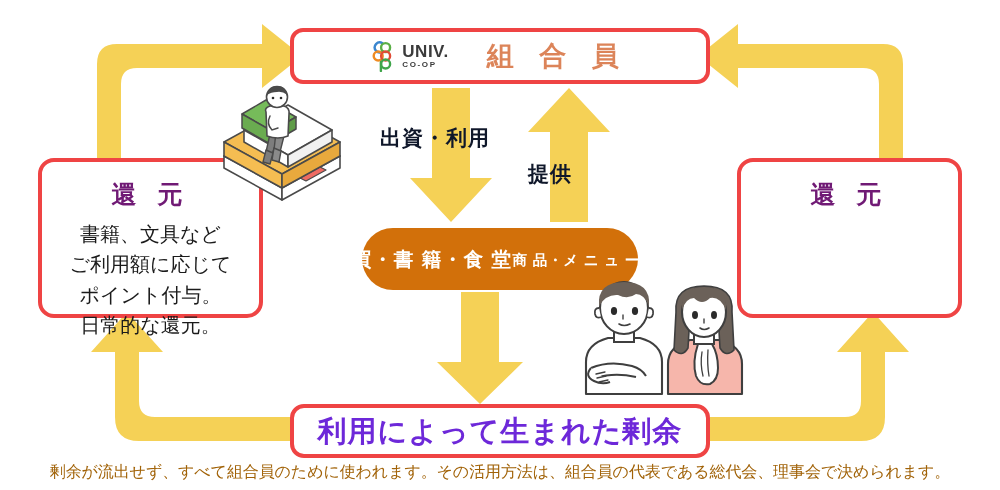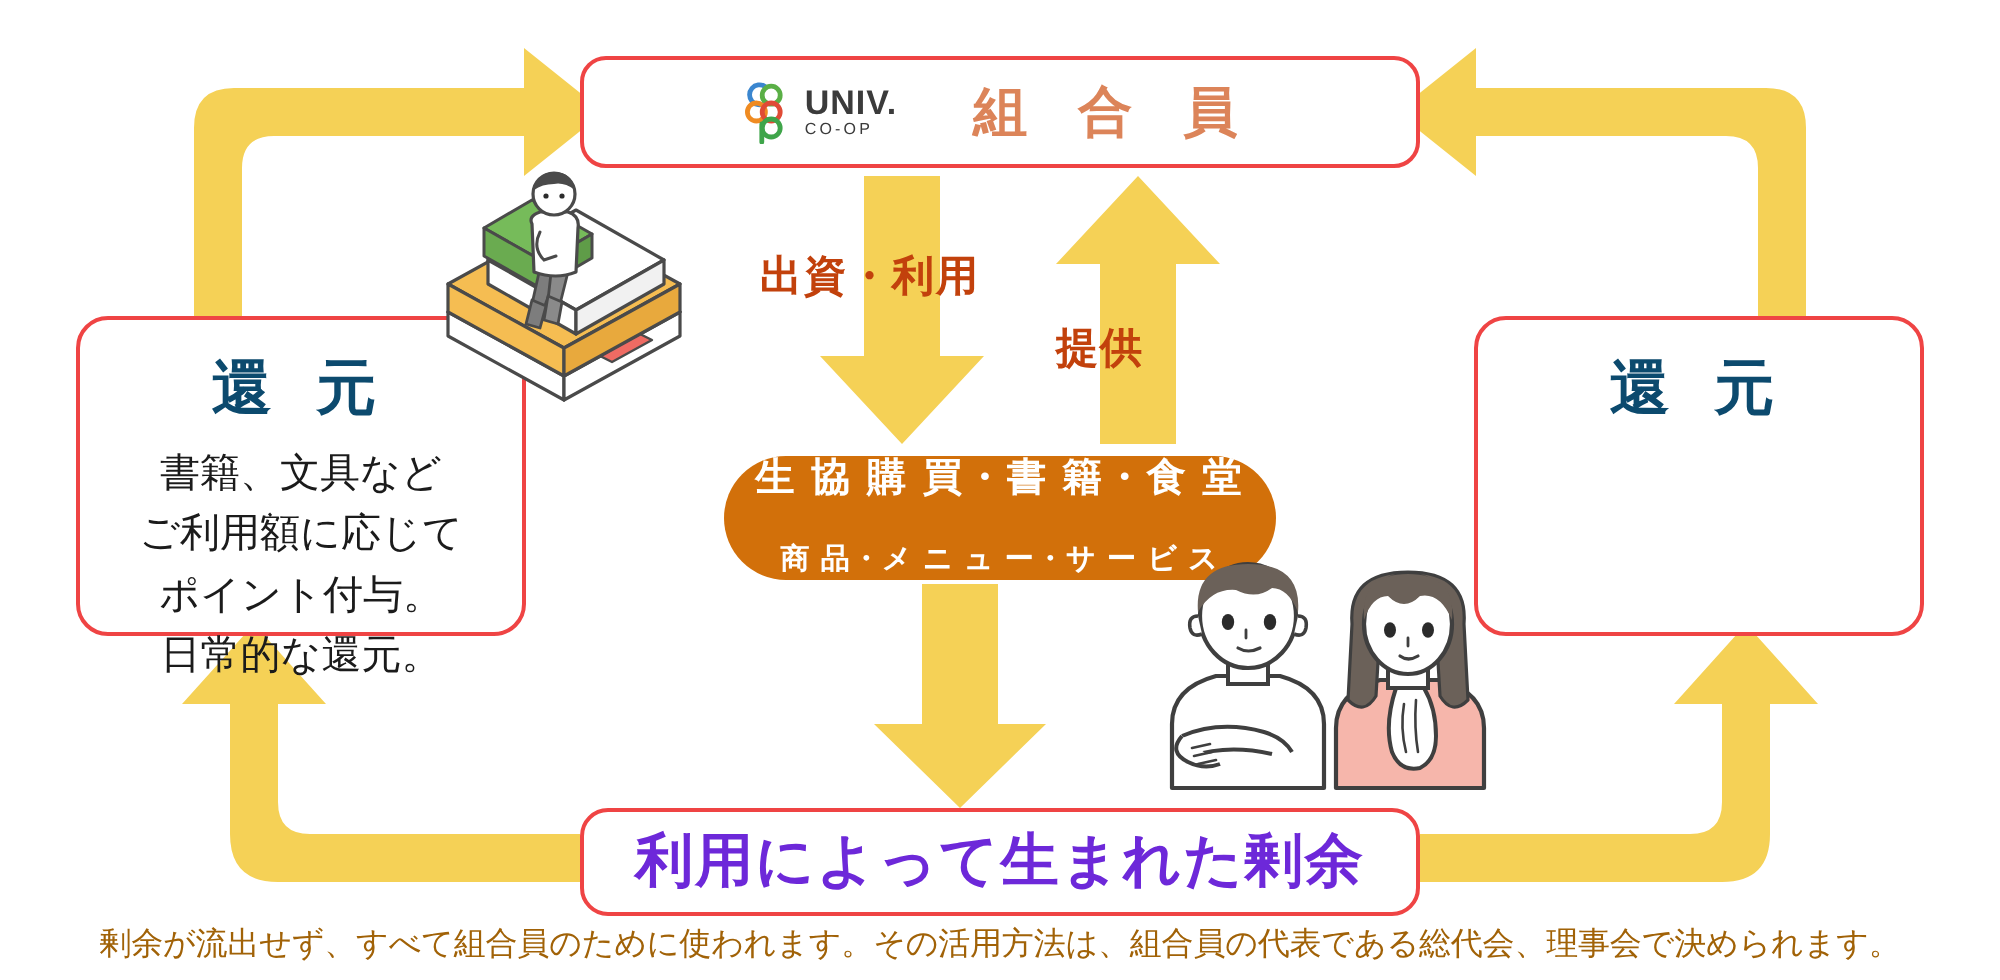--- a/index.html
+++ b/index.html
@@ -15,21 +15,21 @@
     width: 1000px;
     height: 490px;
     background: #ffffff;
     overflow: hidden;
   }
 
   
   .rbox {
     position: absolute;
     box-sizing: border-box;
-    border: 2px solid #ef4444;
+    border: 4px solid #ef4444;
     border-radius: 14px;
     background: #ffffff;
   }
 
   
   #member-box {
     left: 290px;
     top: 28px;
     width: 420px;
     height: 56px;
@@ -68,41 +68,41 @@
     line-height: 1;
   }
   .logo-univ {
     font-size: 17px;
     font-weight: bold;
     color: #3b3b3b;
     letter-spacing: 0.5px;
   }
   .logo-coop {
     font-size: 8px;
-    font-weight: normal;
+    font-weight: bold;
     color: #3b3b3b;
     letter-spacing: 1.6px;
     margin-top: 1px;
   }
 
   
   .side-box {
     top: 158px;
     width: 225px;
     height: 160px;
     border-radius: 16px;
     padding: 12px 8px 8px 8px;
     text-align: center;
     z-index: 6;
   }
   #left-box  { left: 38px; }
   #right-box { left: 737px; }
   .side-title {
-    color: #0c4a6e;
-    font-size: 30px;
+    color: #701a75;
+    font-size: 25px;
     font-weight: bold;
     letter-spacing: 7px;
     margin: 8px 0 12px 0;
     line-height: 1;
   }
   .side-body {
     color: #1b1b1b;
     font-size: 20px;
     line-height: 1.52;
     white-space: pre-line;
@@ -112,23 +112,22 @@
   
   #service-pill {
     position: absolute;
     left: 362px;
     top: 228px;
     width: 276px;
     height: 62px;
     background: #D2700A;
     border-radius: 31px;
     display: flex;
-    flex-direction: column;
     align-items: center;
-    justify-content: space-between;
+    justify-content: center;
     z-index: 7;
   }
   #service-line1 {
     color: #ffffff;
     font-size: 19.5px;
     font-weight: bold;
     letter-spacing: 1.5px;
     line-height: 1.15;
     white-space: nowrap;
   }
@@ -173,21 +172,21 @@
     font-size: 16px;
     color: #a16207;
     letter-spacing: -0.1px;
     white-space: nowrap;
     z-index: 8;
   }
 
   
   .arrow-label {
     position: absolute;
-    color: #c2410c;
+    color: #0f172a;
     font-size: 21px;
     font-weight: bold;
     letter-spacing: 1px;
     white-space: nowrap;
     z-index: 7;
   }
   #label-invest { left: 380px; top: 124px; }
   #label-provide { left: 528px; top: 160px; }
 
   

